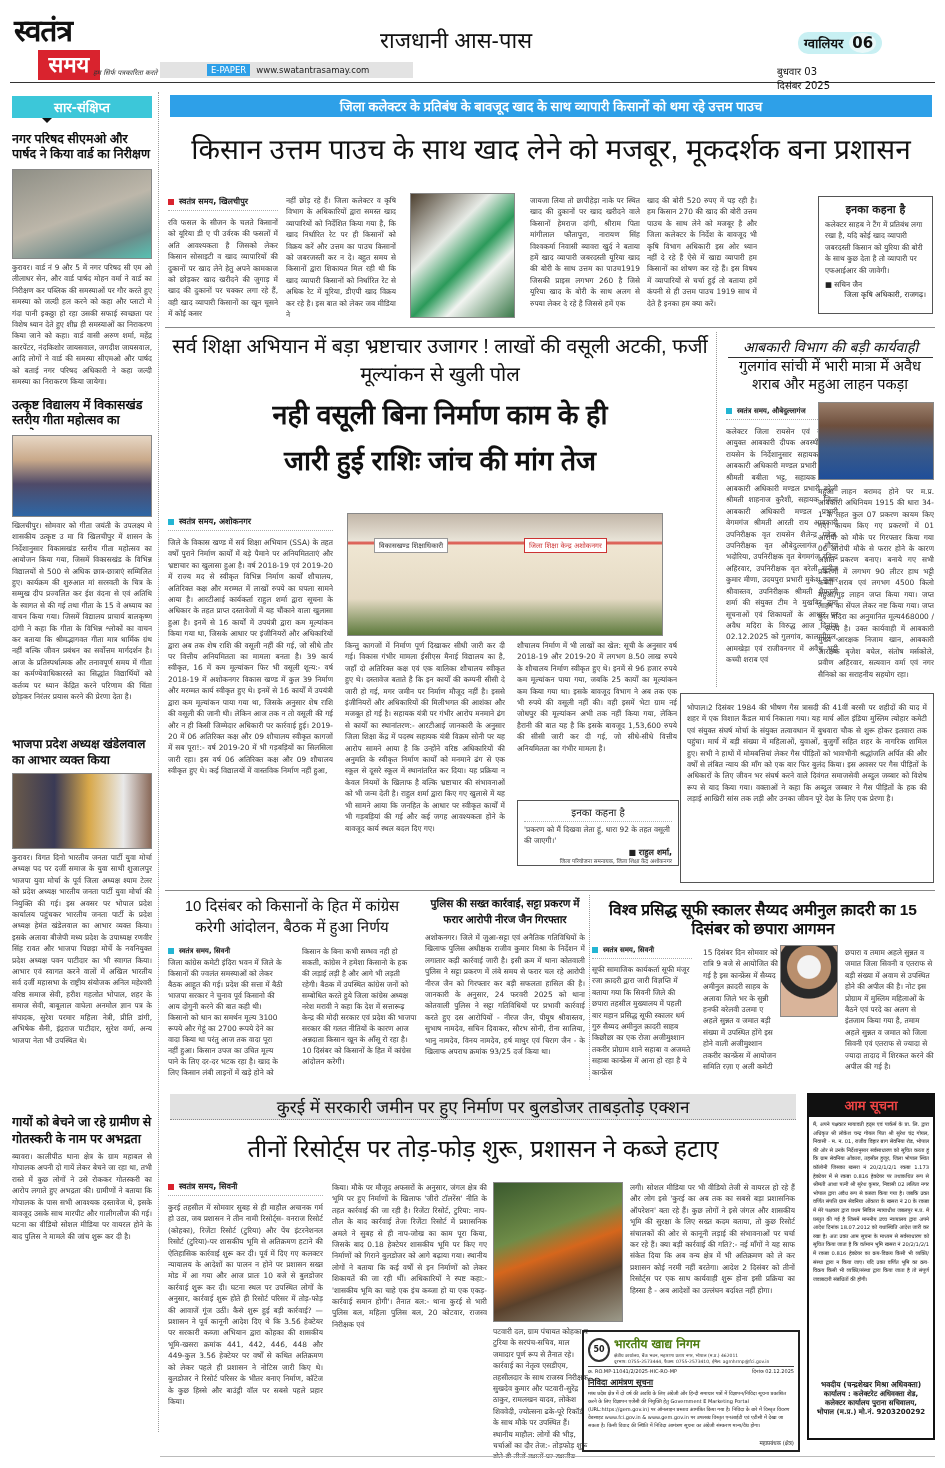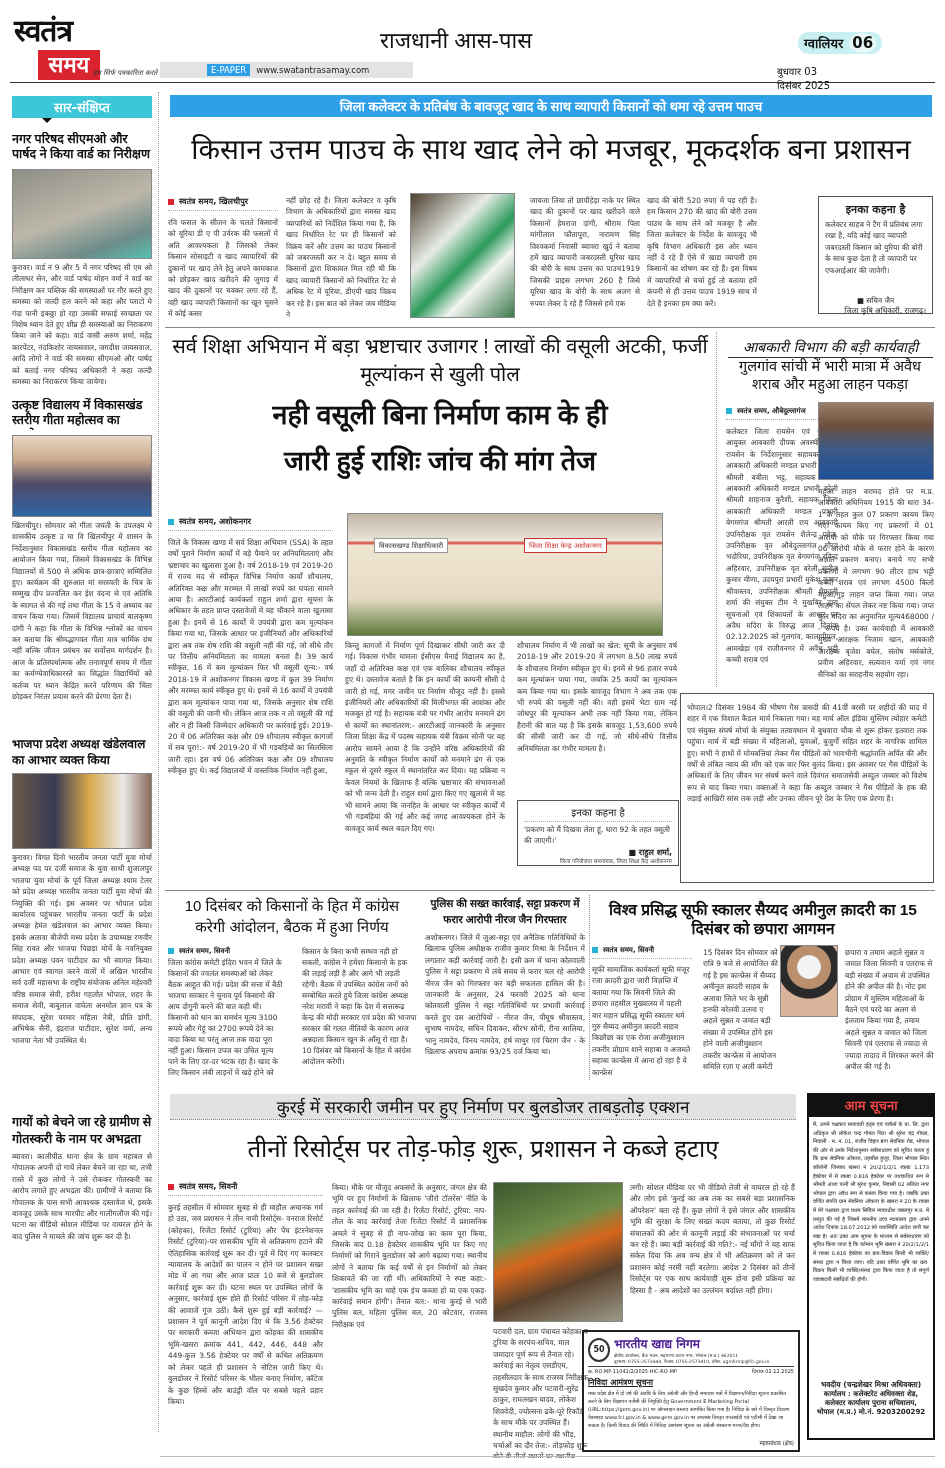--- a/index.html
+++ b/index.html
@@ -79,21 +79,21 @@
   <div class="txt" style="height:108px;margin-top:6px;">रवि फसल के सीजन के चलते किसानों को यूरिया डी ए पी उर्वरक की फसलों में अति आवश्यकता है जिसको लेकर किसान सोसाइटी व खाद व्यापारियों की दुकानों पर खाद लेने हेतु अपने कामकाज को छोड़कर खाद खरीदने की जुगाड़ में खाद की दुकानों पर चक्कर लगा रहे हैं, वही खाद व्यापारी किसानों का खून चूसने में कोई कसर</div>
 </div>
 <div class="abs txt" style="left:286px;top:195px;width:110px;height:130px;">नहीं छोड़ रहे हैं। जिला कलेक्टर व कृषि विभाग के अधिकारियों द्वारा समस्त खाद व्यापारियों को निर्देशित किया गया है, कि खाद निर्धारित रेट पर ही किसानों को विक्रय करें और उत्तम का पाउच किसानों को जबरजस्ती कर न दे। बहुत समय से किसानों द्वारा शिकायत मिल रही थी कि खाद व्यापारी किसानों को निर्धारित रेट से अधिक रेट में यूरिया, डीएपी खाद विक्रय कर रहे है। इस बात को लेकर जब मीडिया ने</div>
 <div class="abs photo" style="left:410px;top:193px;width:105px;height:125px;background:linear-gradient(135deg,#4d4030,#e7ebe6 35%,#2b9a5a 55%,#f2f4f1 70%,#3b7a4a);"></div>
 <div class="abs txt" style="left:530px;top:195px;width:110px;height:130px;">जायजा लिया तो छापीहेड़ा नाके पर स्थित खाद की दुकानों पर खाद खरीदने वाले किसानों हेमराज दांगी, श्रीराम पिता मांगीलाल फौतापुरा, नारायण सिंह विश्वकर्मा निवासी ब्यावरा खुर्द ने बताया हमें खाद व्यापारी जबरदस्ती यूरिया खाद की बोरी के साथ उत्तम का पाउच1919 जिसकी प्राइस लगभग 260 है जिसे यूरिया खाद के बोरी के साथ अलग से रुपया लेकर दे रहे है जिससे हमें एक</div>
 <div class="abs txt" style="left:647px;top:195px;width:110px;height:130px;">खाद की बोरी 520 रुपए में पड़ रही है। हम किसान 270 की खाद की बोरी उत्तम पाउच के साथ लेने को मजबूर है और जिला कलेक्टर के निर्देश के बावजूद भी कृषि विभाग अधिकारी इस ओर ध्यान नहीं दे रहे हैं ऐसे में खाद्य व्यापारी हम किसानों का शोषण कर रहे हैं। इस विषय में व्यापारियों से चर्चा हुई तो बताया हमें कंपनी से ही उत्तम पाउच 1919 साथ में देते है इनका हम क्या करें।</div>
 
 <div class="abs box" style="left:818px;top:196px;width:115px;height:118px;padding:4px 6px;">
   <div style="font-weight:bold;font-size:11px;text-align:center;margin-bottom:3px;">इनका कहना है</div>
   <div class="txt" style="height:60px;text-align:left;">कलेक्टर साहब ने टैंग में प्रतिबंध लगा रखा है, यदि कोई खाद व्यापारी जबरदस्ती किसान को युरिया की बोरी के साथ कुछ देता है तो व्यापारी पर एफआईआर की जावेगी।</div>
-  <div style="font-size:7.4px;text-align:center;margin-top:16px;">■ <span>सचिन जैन</span></div>
+  <div style="font-size:7.4px;text-align:left;margin-top:0;">■ <span>सचिन जैन</span></div>
   <div style="font-size:7.4px;text-align:right;">जिला कृषि अधिकारी, राजगढ़।</div>
 </div>
 <div class="hrule" style="left:165px;top:327px;width:770px;background:#888;"></div>
 
 <div class="abs hl" style="left:170px;top:332px;width:540px;font-size:20px;line-height:28px;font-weight:normal;">सर्व शिक्षा अभियान में बड़ा भ्रष्टाचार उजागर ! लाखों की वसूली अटकी, फर्जी मूल्यांकन से खुली पोल</div>
 <div class="abs hl" style="left:170px;top:394px;width:540px;font-size:27px;line-height:42px;font-weight:900;">नही वसूली बिना निर्माण काम के ही</div>
 <div class="abs hl" style="left:170px;top:440px;width:540px;font-size:27px;line-height:42px;font-weight:900;">जारी हुई राशिः जांच की मांग तेज</div>
 
 <div class="abs" style="left:168px;top:515px;width:165px;">
   <div class="byline"><span class="sq sq-cyan"></span><span>स्वतंत्र समय, अशोकनगर</span></div>
@@ -161,21 +161,21 @@
 </div>
 <div class="abs txt" style="left:332px;top:1182px;width:155px;height:278px;">किया। मौके पर मौजूद अफसरों के अनुसार, जंगल क्षेत्र की भूमि पर हुए निर्माणों के खिलाफ 'जीरो टॉलरेंस' नीति के तहत कार्रवाई की जा रही है। रिजेंटा रिसोर्ट, टुरिया: नाप-तौल के बाद कार्रवाई तेजः रिजेंटा रिसोर्ट में प्रशासनिक अमले ने सुबह से ही नाप-जोख का काम पूरा किया, जिसके बाद 0.18 हेक्टेयर शासकीय भूमि पर किए गए निर्माणों को गिराने बुलडोजर को आगे बढ़ाया गया। स्थानीय लोगों ने बताया कि कई वर्षों से इन निर्माणों को लेकर शिकायतें की जा रही थीं। अधिकारियों ने स्पष्ट कहा:- 'शासकीय भूमि का चाहे एक इंच कब्जा हो या एक एकड़-कार्रवाई समान होगी'। तैनात बल:- थाना कुरई से भारी पुलिस बल, महिला पुलिस बल, 20 कोटवार, राजस्व निरीक्षक एवं</div>
 <div class="abs photo" style="left:493px;top:1182px;width:130px;height:140px;background:linear-gradient(160deg,#3b5a2e,#6f8c48 35%,#d6661c 50%,#59412c 70%,#9c9a8a);"></div>
 <div class="abs txt" style="left:493px;top:1326px;width:95px;height:132px;text-align:left;">पटवारी दल, ग्राम पंचायत कोहका व टुरिया के सरपंच-सचिव, माल जमादार पूर्ण रूप से तैनात रहे। कार्रवाई का नेतृत्व एसडीएम, तहसीलदार के साथ राजस्व निरीक्षक सुखदेव कुमार और पटवारी-सुरेंद्र ठाकुर, रामलखन यादव, लोकेश शिववेदी, ज्योत्सना ढके-पूरे रिकॉर्ड के साथ मौके पर उपस्थित हैं। स्थानीय माहौल: लोगों की भीड़, चर्चाओं का दौर तेज:- तोड़फोड़ शुरू होते ही तीनों स्थानों पर स्थानीय लोगों और मीडिया की भीड़ लगने</div>
 <div class="abs txt" style="left:630px;top:1182px;width:165px;height:140px;">लगी। सोशल मीडिया पर भी वीडियो तेजी से वायरल हो रहे हैं और लोग इसे 'कुरई का अब तक का सबसे बड़ा प्रशासनिक ऑपरेशन' बता रहे हैं। कुछ लोगों ने इसे जंगल और शासकीय भूमि की सुरक्षा के लिए सख्त कदम बताया, तो कुछ रिसोर्ट संचालकों की ओर से कानूनी लड़ाई की संभावनाओं पर चर्चा कर रहे हैं। क्या बड़ी कार्रवाई की गति?:- नई माँगों ने यह साफ संकेत दिया कि अब वन्य क्षेत्र में भी अतिक्रमण को ले कर प्रशासन कोई नरमी नहीं बरतेगा। आदेश 2 दिसंबर को तीनों रिसोर्ट्स पर एक साथ कार्यवाही शुरू होना इसी प्रक्रिया का हिस्सा है - अब आदेशों का उल्लंघन बर्दाश्त नहीं होगा।</div>
 
 <div class="abs box" style="left:582px;top:1330px;width:218px;height:122px;padding:3px 4px;border:2px solid #222;">
   <div style="display:flex;align-items:center;">
     <div style="width:24px;height:24px;border-radius:50%;border:2px solid #333;display:flex;align-items:center;justify-content:center;font-size:8px;font-weight:bold;">50</div>
     <div style="margin-left:4px;">
-      <div style="font-size:12px;font-weight:bold;color:#4c1d95;">भारतीय खाद्य निगम</div>
+      <div style="font-size:12px;font-weight:bold;color:#4d7c0f;">भारतीय खाद्य निगम</div>
       <div style="font-size:4.5px;color:#333;white-space:nowrap;overflow:hidden;width:180px;">क्षेत्रीय कार्यालय, बैंक भवन, महाराणा प्रताप नगर, भोपाल (म.प्र.) 462011</div>
       <div style="font-size:4.5px;color:#333;white-space:nowrap;overflow:hidden;width:180px;">दूरभाष: 0755-2573444, फैक्स: 0755-2573410, ईमेल: agmhrmp@fci.gov.in</div>
     </div>
   </div>
   <div style="display:flex;justify-content:space-between;border-top:1px solid #444;margin-top:2px;padding-top:1px;">
     <span style="font-size:5px;">क्र. RO.MP-11041/2/2025-HIC-RO-MP</span>
     <span style="font-size:5px;">दिनांक 02.12.2025</span>
   </div>
   <div style="font-size:8px;font-weight:bold;text-align:left;text-decoration:underline;margin:2px 0;">निविदा आमंत्रण सूचना</div>
   <div style="font-size:5px;line-height:8px;height:50px;overflow:hidden;color:#222;">मध्य प्रदेश क्षेत्र में दो वर्ष की अवधि के लिए अंग्रेजी और हिन्दी समाचार पत्रों में विज्ञापन/निविदा सूचना प्रकाशित करने के लिए विज्ञापन एजेंसी की नियुक्ति हेतु Government E Marketing Portal (URL:https://gem.gov.in) पर ऑनलाइन प्रस्ताव आमंत्रित किया गया है। निविदा के बारे में विस्तृत विवरण वेबसाइट www.fci.gov.in &amp; www.gem.gov.in पर उपलब्ध विस्तृत एनआईटी एवं एटीसी में देखा जा सकता है। किसी विवाद की स्थिति में निविदा आमंत्रण सूचना का अंग्रेजी संस्करण मान्य/वैध होगा।</div>

